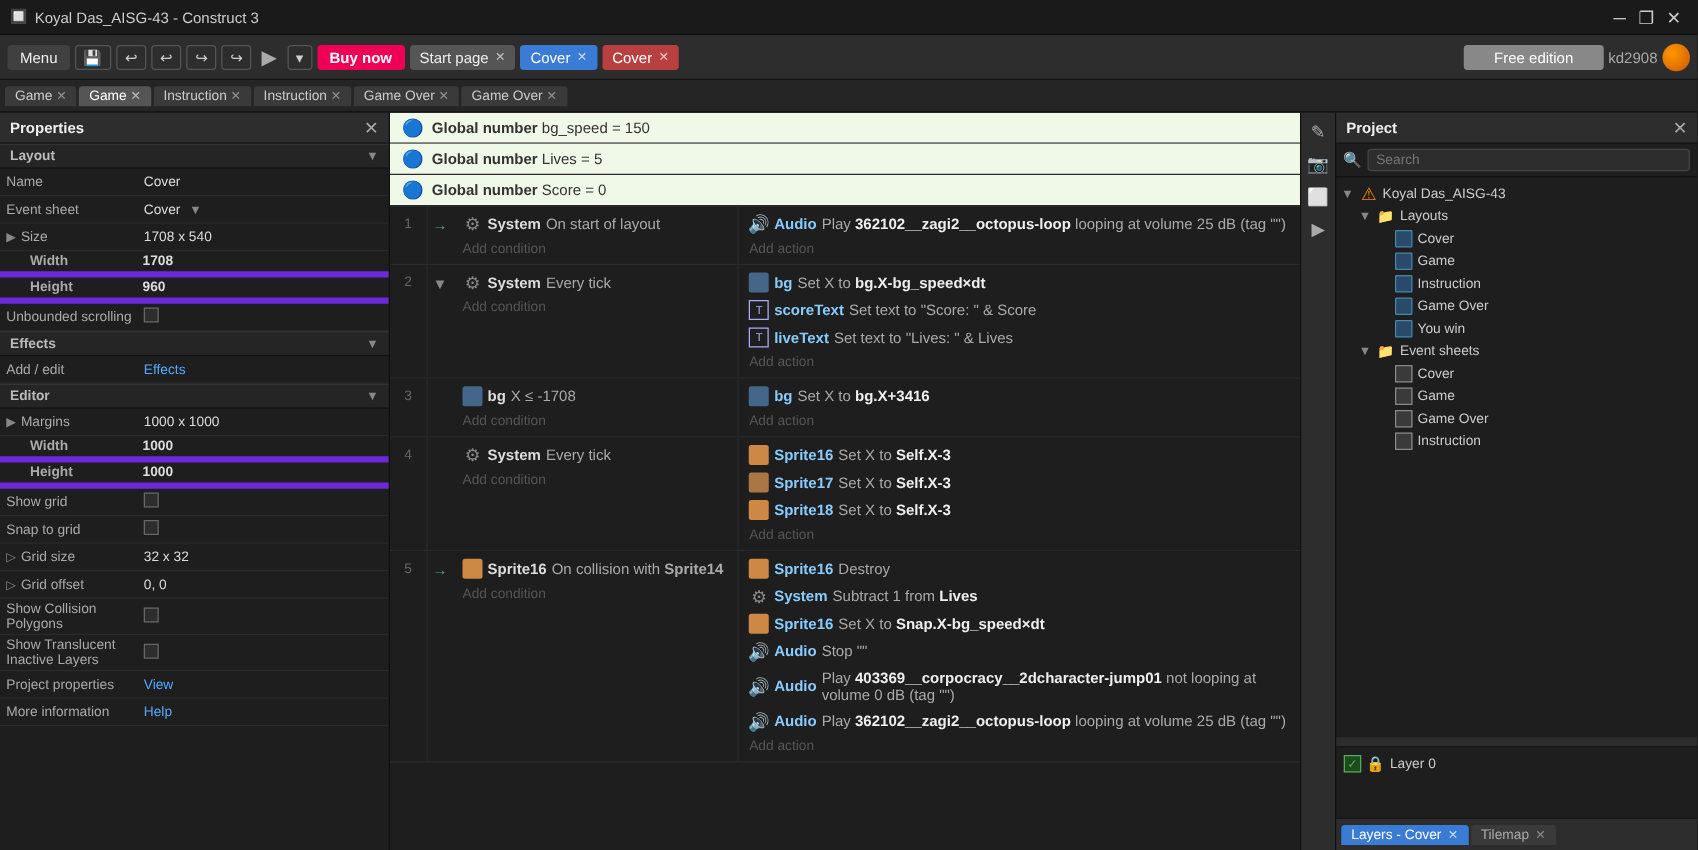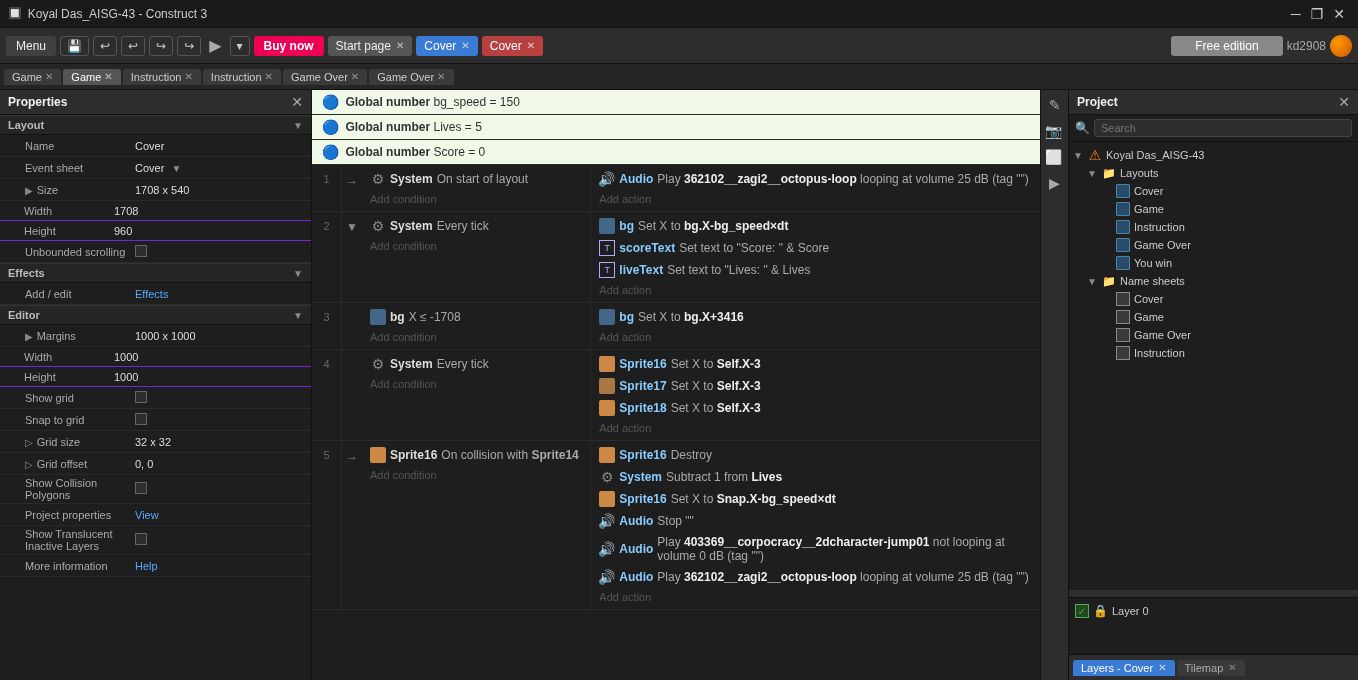--- a/index.html
+++ b/index.html
@@ -26,27 +26,27 @@
     .ltab.active { background: #555; color: #fff; }
     .ltab .cx { font-size: 10px; opacity: 0.6; }
 
     
     .main-layout { display: flex; flex: 1; overflow: hidden; }
 
     
     .left-panel { width: 312px; background: #1e1e1e; border-right: 1px solid #111; display: flex; flex-direction: column; overflow-y: auto; flex-shrink: 0; }
     .panel-header { background: #2d2d2d; padding: 4px 8px; font-weight: bold; color: #eee; display: flex; justify-content: space-between; align-items: center; border-bottom: 1px solid #111; }
     .panel-close { background: none; border: none; color: #aaa; cursor: pointer; font-size: 14px; }
-    .prop-row { display: flex; align-items: center; padding: 2px 25px; border-bottom: 1px solid #2a2a2a; min-height: 22px; }
+    .prop-row { display: flex; align-items: center; padding: 2px 5px; border-bottom: 1px solid #2a2a2a; min-height: 22px; }
     .prop-label { color: #aaa; width: 110px; flex-shrink: 0; font-size: 11px; }
     .prop-value { color: #ddd; font-size: 11px; flex: 1; }
     .prop-value a { color: #5af; text-decoration: none; }
     .prop-section { background: #252525; padding: 3px 8px; font-size: 11px; color: #bbb; font-weight: bold; display: flex; align-items: center; justify-content: space-between; border-bottom: 1px solid #111; border-top: 1px solid #333; }
     .prop-section .arrow { font-size: 10px; color: #888; }
-    .sub-prop-row { display: flex; align-items: center; padding: 2px 8px 2px 24px; border-bottom: 1px solid #6d28d9; min-height: 20px; }
+    .sub-prop-row { display: flex; align-items: center; padding: 2px 8px 2px 24px; border-bottom: 5px solid #6d28d9; min-height: 20px; font-weight: bold; }
     .sub-prop-label { color: #aaa; width: 90px; flex-shrink: 0; font-size: 11px; }
     .sub-prop-value { color: #ddd; font-size: 11px; }
     .expand-arrow { margin-right: 4px; font-size: 10px; color: #888; cursor: pointer; }
     .checkbox { width: 12px; height: 12px; border: 1px solid #666; background: #2d2d2d; display: inline-block; }
     .select-arrow { font-size: 10px; color: #888; margin-left: 4px; }
 
     
     .center-panel { flex: 1; display: flex; flex-direction: column; background: #1a1a1a; overflow: hidden; }
     .event-sheet { flex: 1; overflow-y: auto; background: #1e1e1e; }
 
@@ -251,26 +251,26 @@
     </div>
     <div class="prop-row">
       <span class="prop-label"><span class="expand-arrow">▷</span>Grid offset</span>
       <span class="prop-value">0, 0</span>
     </div>
     <div class="prop-row">
       <span class="prop-label">Show Collision Polygons</span>
       <span class="prop-value"><span class="checkbox"></span></span>
     </div>
     <div class="prop-row">
+      <span class="prop-label">Show Translucent Inactive Layers</span>
+      <span class="prop-value"><span class="checkbox"></span></span>
+    </div>
+    <div class="prop-row">
       <span class="prop-label">Project properties</span>
       <span class="prop-value"><a href="#">View</a></span>
-    </div>
-    <div class="prop-row">
-      <span class="prop-label">Show Translucent Inactive Layers</span>
-      <span class="prop-value"><span class="checkbox"></span></span>
     </div>
     <div class="prop-row">
       <span class="prop-label">More information</span>
       <span class="prop-value"><a href="#">Help</a></span>
     </div>
   </div>
 
   <div class="center-panel">
     <div class="event-sheet">
 
@@ -509,21 +509,21 @@
             <span class="tree-icon">
                 <span class="layout-icon"></span>
               </span>
             <span class="tree-label">You win</span>
           </div>
         </div>
 
         <div class="tree-item">
           <span class="tree-expand">▼</span>
           <span class="tree-icon" style="color:#e8c;">📁</span>
-          <span class="tree-label">Name sheets</span>
+          <span class="tree-label">Event sheets</span>
         </div>
         <div class="tree-children">
           <div class="tree-item">
             <span class="tree-expand"> </span>
             <span class="tree-icon">
                 <span class="eventsheet-icon"></span>
               </span>
             <span class="tree-label">Cover</span>
           </div>
           <div class="tree-item">

